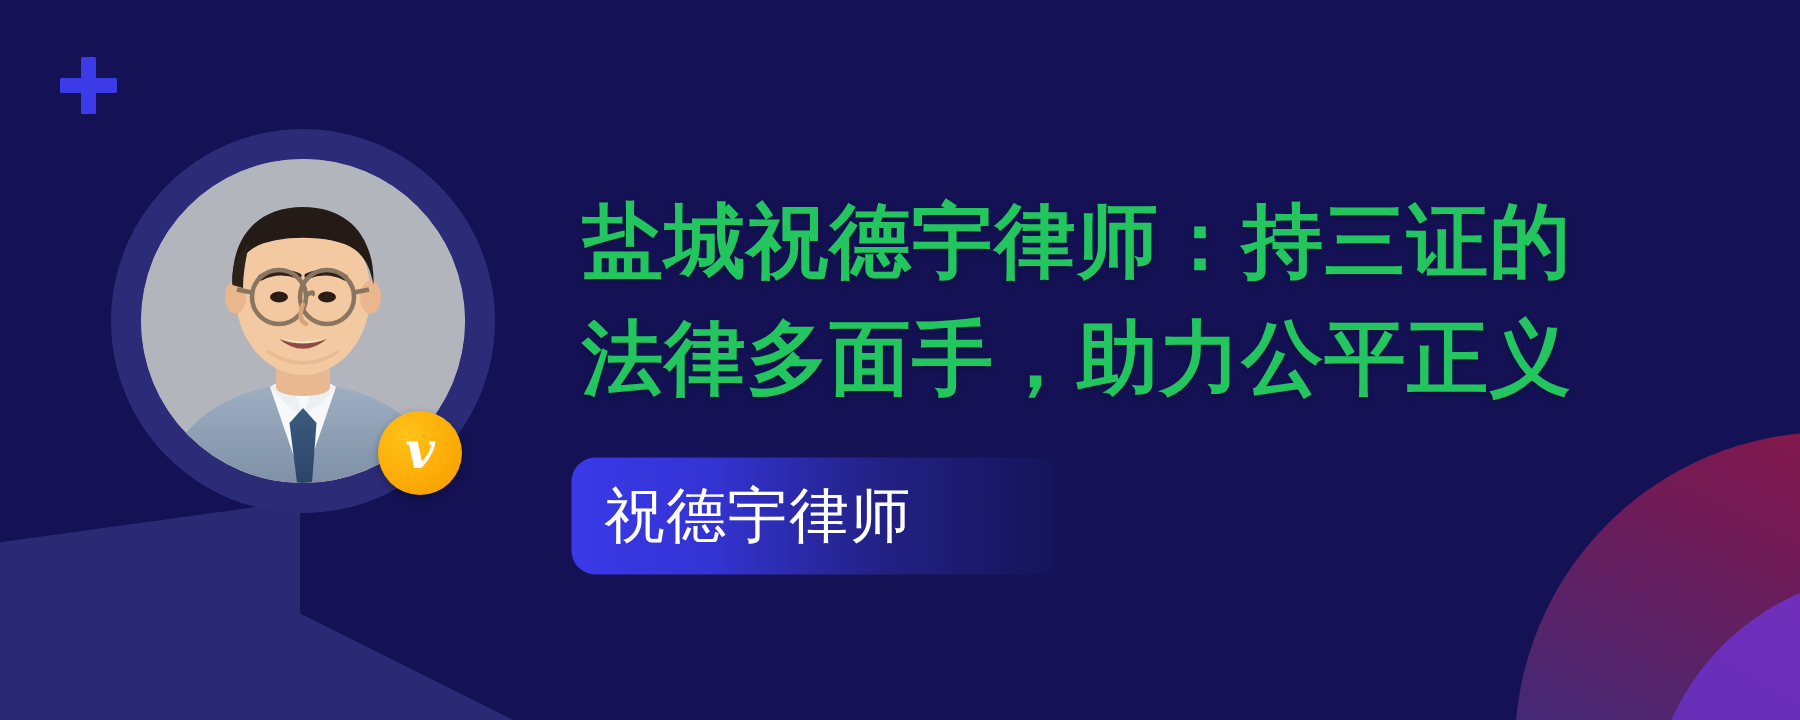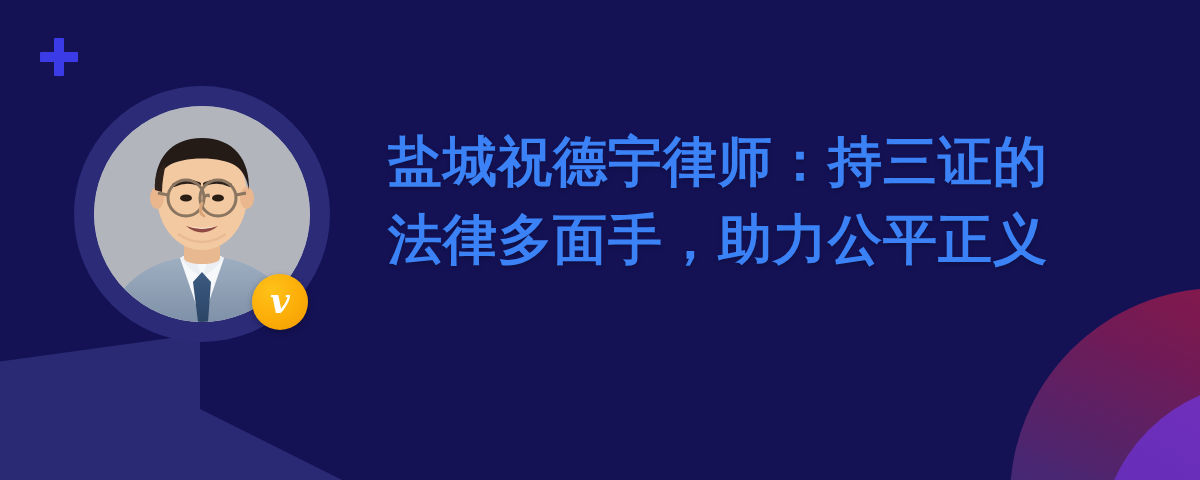--- a/index.html
+++ b/index.html
@@ -142,21 +142,21 @@
 
   
   .content {
     position: absolute;
     left: 388px;
     top: 122px;
     width: 700px;
   }
   .headline {
     margin: 0;
-    color: #3b82f6;
+    color: #22c55e;
     font-size: 54px;
     font-weight: 700;
     line-height: 78px;
     letter-spacing: 1px;
     white-space: pre-wrap;
     text-shadow: 0 2px 4px rgba(0,0,0,0.22);
   }
 
   
   .name-pill {
@@ -261,18 +261,21 @@
 
           <path d="M84 128 q24 16 48 0" stroke="#e2b289" stroke-width="2.5" fill="none" opacity="0.6"></path>
         </g>
       </svg>
     </div>
     <div class="verify-badge">
       <span class="v-glyph">v</span>
     </div>
   </div>
 
+  <div class="name-pill">
+    <span class="name-text">祝德宇律师</span>
+  </div>
 
   <div class="content">
     <h1 class="headline">盐城祝德宇律师：持三证的法律多面手，助力公平正义</h1>
   </div>
 
 </div>
 
 </body></html>

